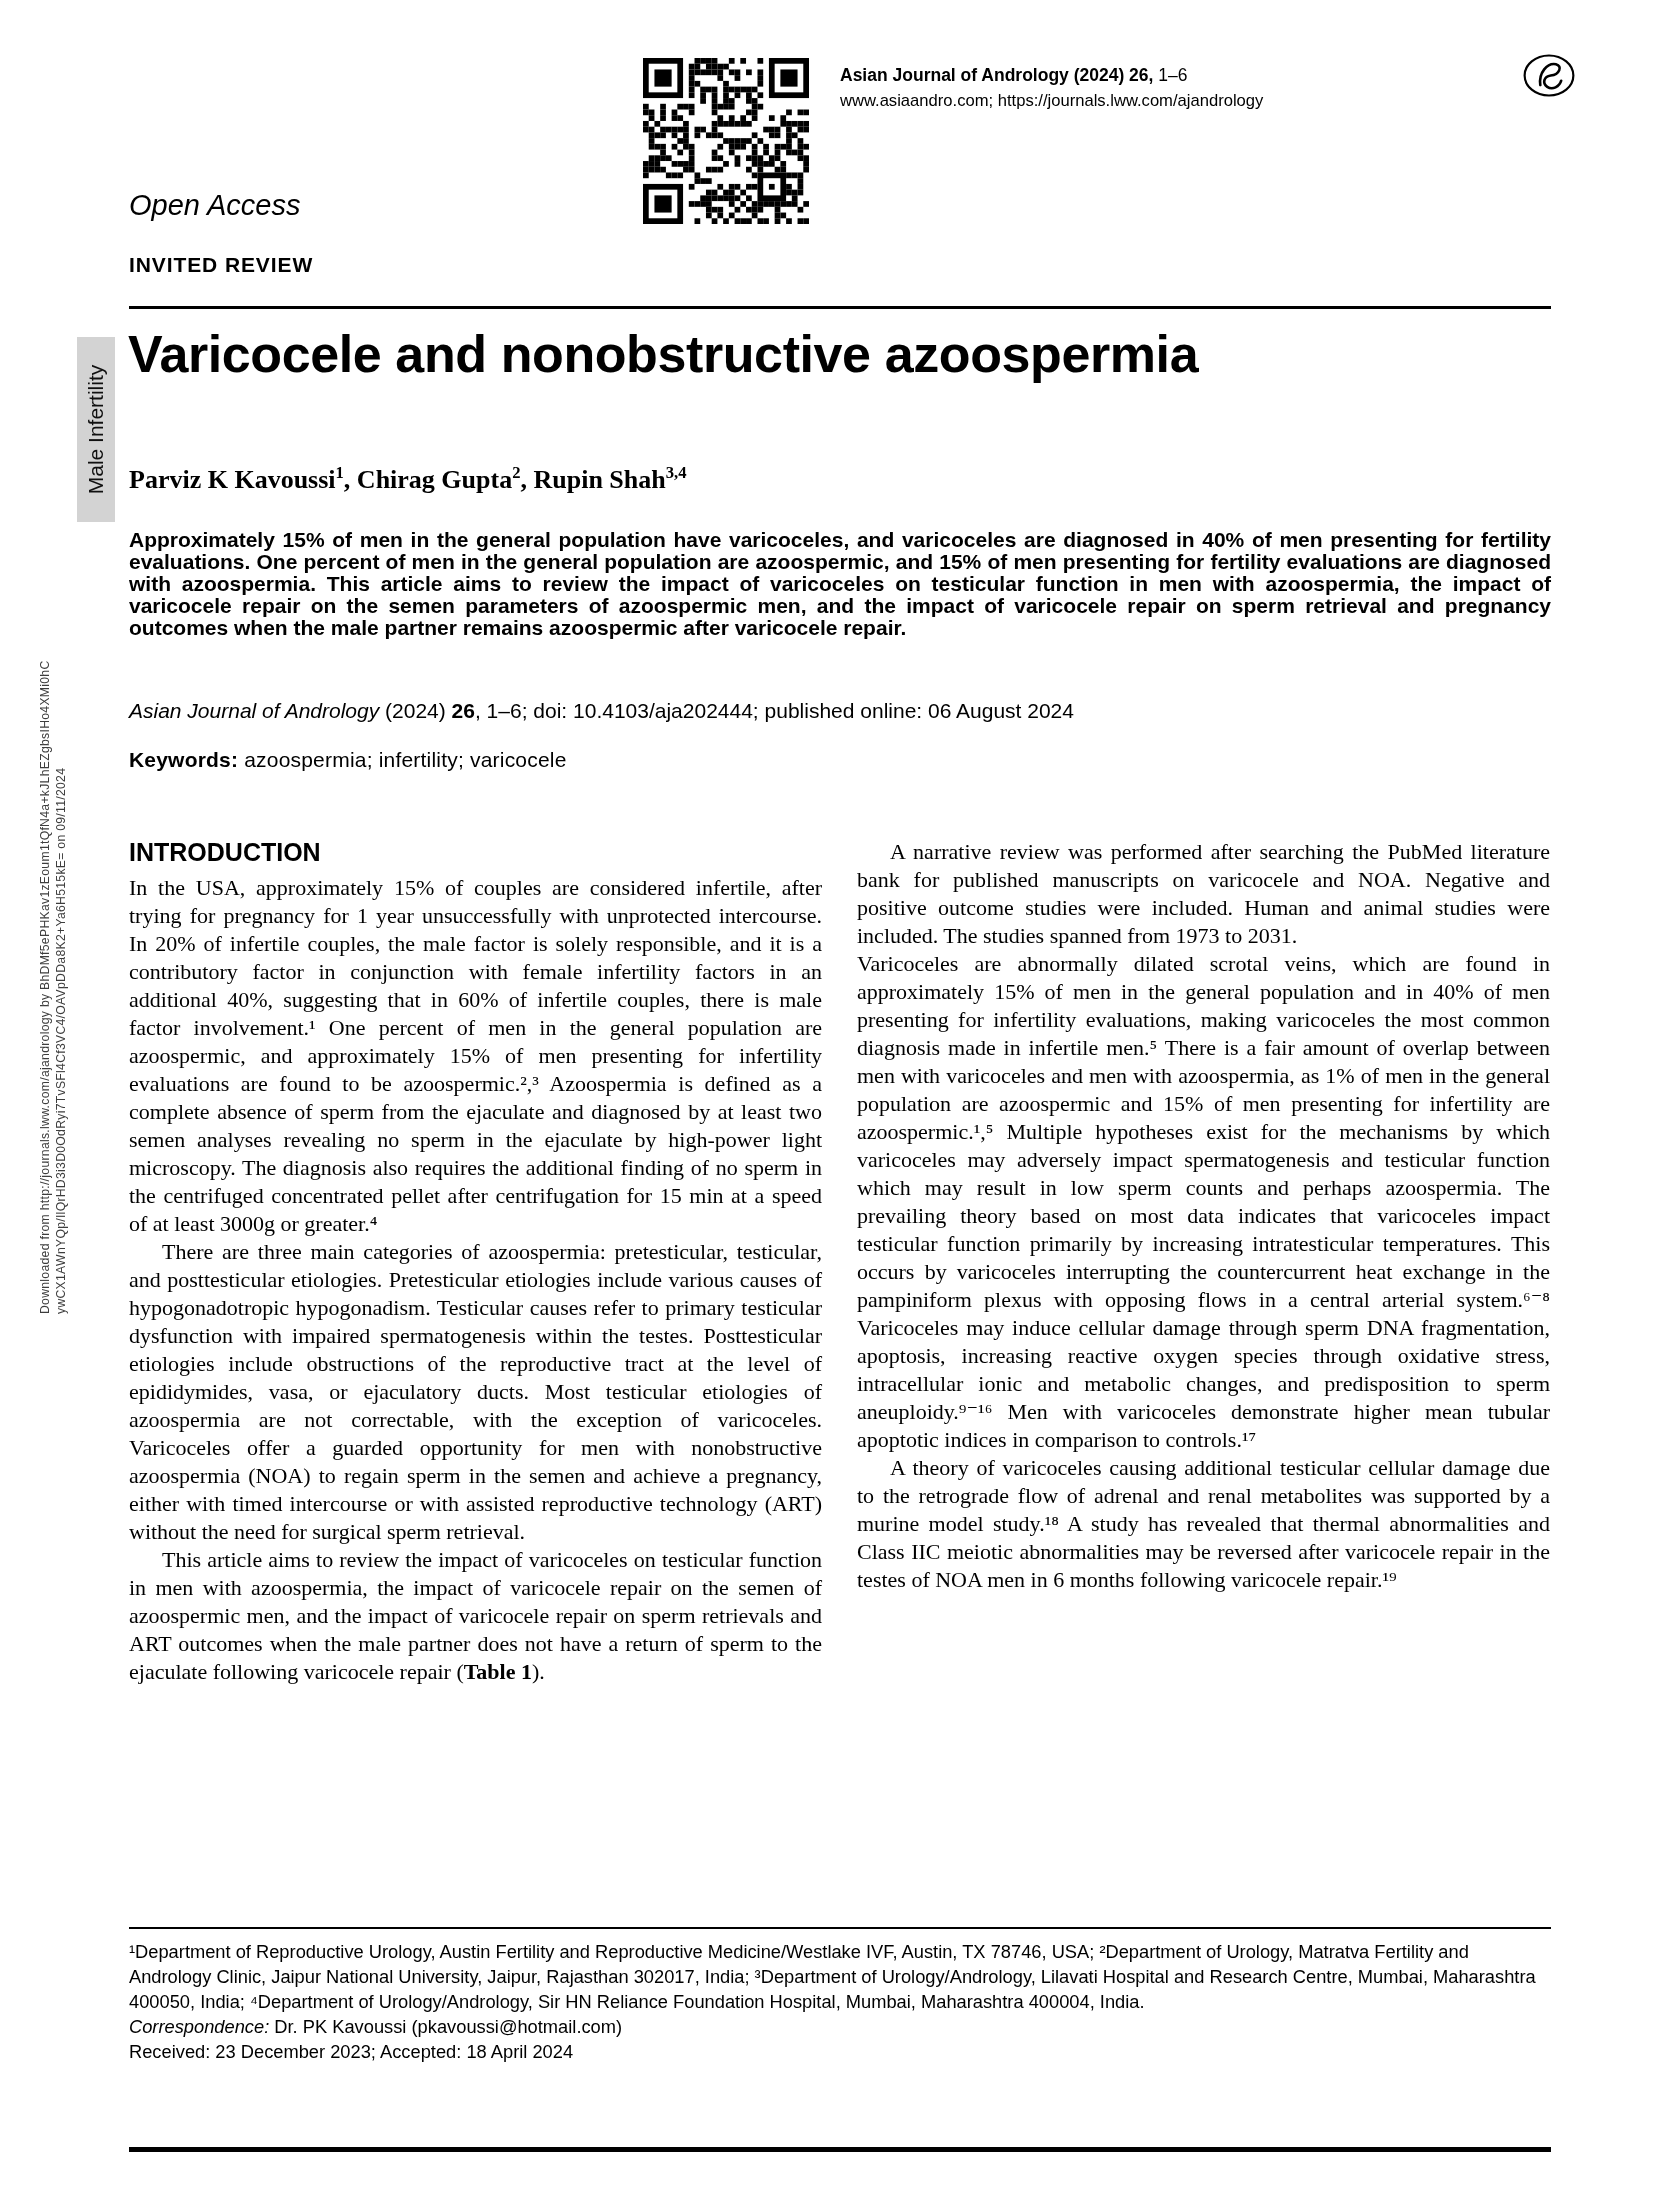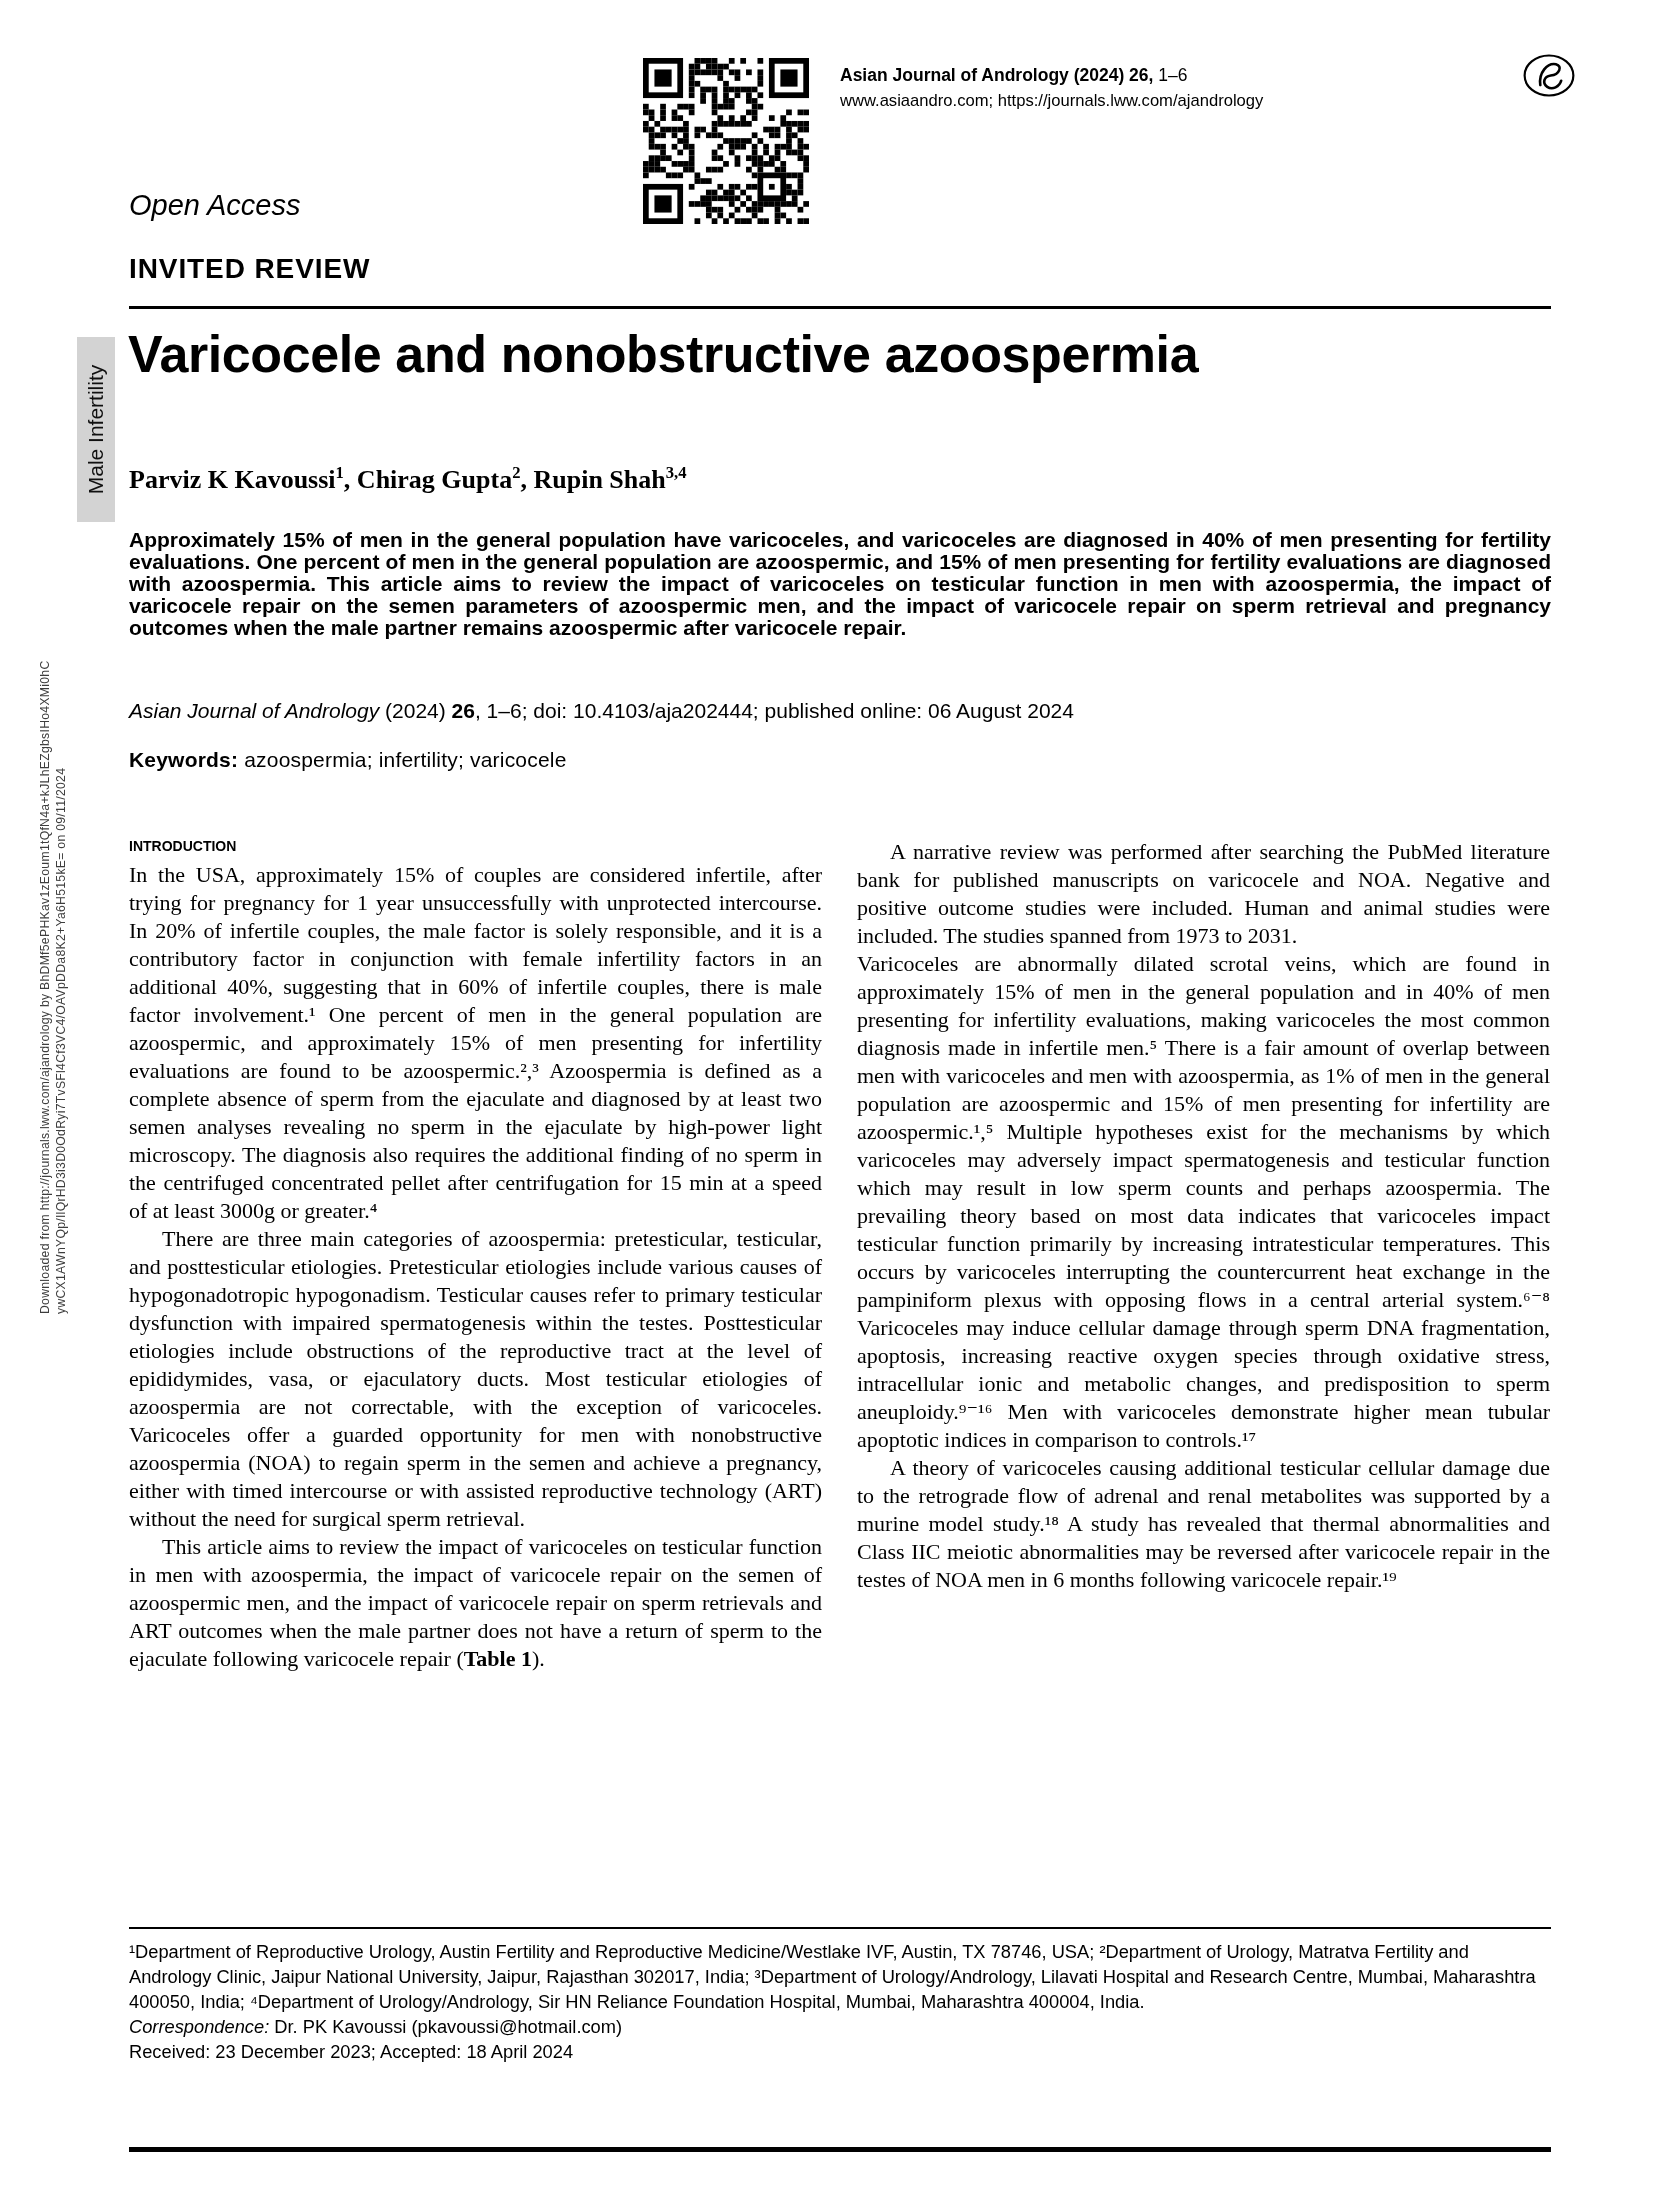--- a/index.html
+++ b/index.html
@@ -22,21 +22,21 @@
   .qr { position:absolute; left:643px; top:58px; width:166px; height:166px; }
   .masthead { position:absolute; left:840px; top:65px; font-family:"Liberation Sans","DejaVu Sans",sans-serif; }
   .masthead .l1 { font-size:17.5px; }
   .masthead .l2 { font-size:16.6px; margin-top:5.2px; }
   .logo { position:absolute; left:1521px; top:52px; }
   .open-access {
     position:absolute; left:129px; top:189px; font-size:29px; font-style:italic;
     font-family:"Liberation Sans","DejaVu Sans",sans-serif;
   }
   .article-type {
-    position:absolute; left:129px; top:253px; font-size:28px; font-weight:bold; letter-spacing:0.9px;
+    position:absolute; left:129px; top:253px; font-size:21px; font-weight:bold; letter-spacing:0.9px;
     font-family:"Liberation Sans","DejaVu Sans",sans-serif;
     text-align:center;
   }
   .rule1 { position:absolute; left:129px; top:306px; width:1422px; height:2.6px; background:#000; }
   .title {
     position:absolute; left:128px; top:327px; width:1502px;
     font-size:52px; font-weight:bold; letter-spacing:-0.4px; line-height:1.05;
     font-family:"Liberation Sans","DejaVu Sans",sans-serif;
   }
   .authors { position:absolute; left:129px; top:463px; font-size:26px; font-weight:bold; }
@@ -45,21 +45,21 @@
     position:absolute; left:129px; top:529px; width:1422px;
     font-size:21px; font-weight:bold; line-height:22px; text-align:justify;
     font-family:"Liberation Sans","DejaVu Sans",sans-serif;
   }
   .citation { position:absolute; left:129px; top:699px; font-size:21px; font-family:"Liberation Sans","DejaVu Sans",sans-serif; }
   .citation .it { font-style:italic; }
   .keywords { position:absolute; left:129px; top:748px; font-size:21px; letter-spacing:0.2px; font-family:"Liberation Sans","DejaVu Sans",sans-serif; }
   .columns { position:absolute; left:129px; top:838px; width:1422px; display:flex; gap:35px; }
   .col { width:693px; }
   .col h2 {
-    font-size:14px; font-weight:bold; margin:0 0 7px 0;
+    font-size:25px; font-weight:bold; margin:0 0 7px 0;
     font-family:"Liberation Sans","DejaVu Sans",sans-serif;
   }
   .col h2.mt { margin-top:14px; }
   .col p { font-size:22px; line-height:28px; text-align:justify; margin:0; }
   .col p.indent { text-indent:33px; }
   .footrule { position:absolute; left:129px; top:1927px; width:1422px; height:1.7px; background:#000; }
   .footer {
     position:absolute; left:129px; top:1939px; width:1422px;
     font-family:"Liberation Sans","DejaVu Sans",sans-serif; font-size:18.3px; line-height:25px;
   }

